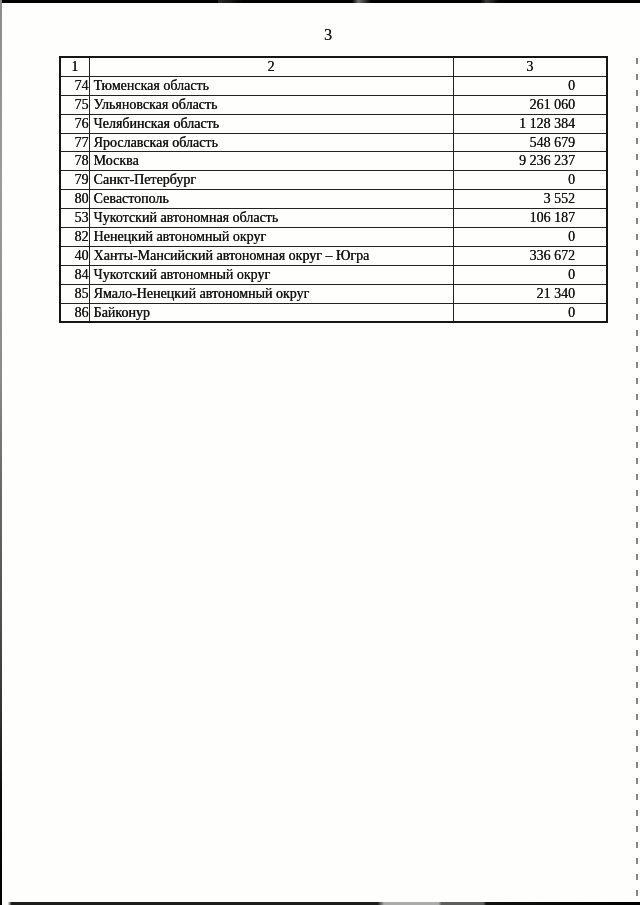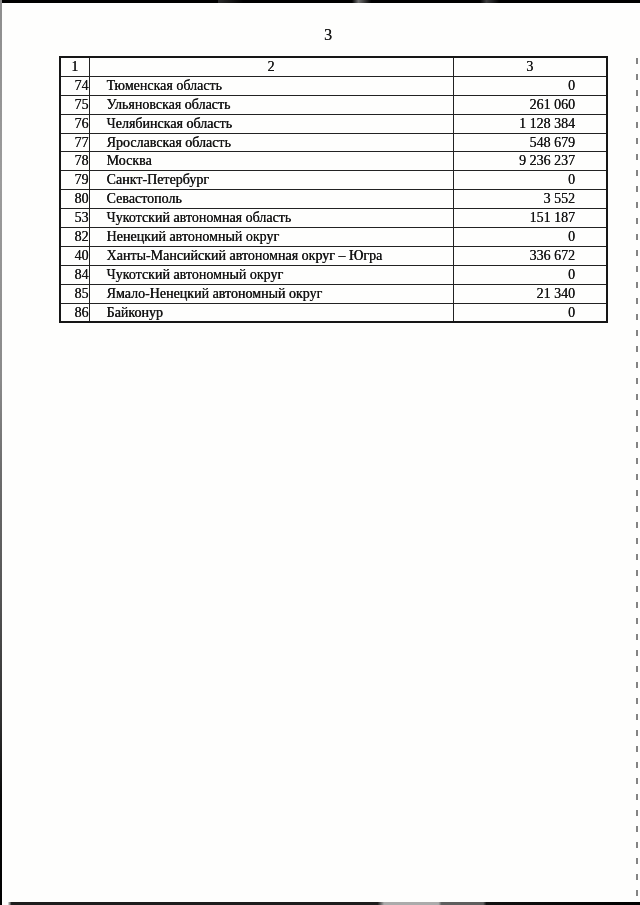--- a/index.html
+++ b/index.html
@@ -88,21 +88,21 @@
     height: 17.9px;
     padding: 0;
     overflow: hidden;
     white-space: nowrap;
     font-weight: normal;
     text-shadow: 0.35px 0 0 currentColor;
     box-shadow: 0 1px 0 rgba(130,130,130,0.22);
   }
   .data-table th { text-align: center; }
   td.col-num   { text-align: right; }
-  td.col-name  { text-align: left; padding-left: 17px; }
+  td.col-name  { text-align: left; padding-left: 4px; }
   td.col-value { text-align: right; padding-right: 31px; }
 </style>
 </head>
 <body>
 
 <div class="page">
   <div class="edge-top"></div>
   <div class="edge-left"></div>
   <div class="edge-bottom"></div>
   <div class="edge-right"></div>
@@ -161,21 +161,21 @@
 
   <tr>
     <td class="col-num">80</td>
     <td class="col-name">Севастополь</td>
     <td class="col-value">3 552</td>
   </tr>
 
   <tr>
     <td class="col-num">53</td>
     <td class="col-name">Чукотский автономная область</td>
-    <td class="col-value">151 187</td>
+    <td class="col-value">106 187</td>
   </tr>
 
   <tr>
     <td class="col-num">82</td>
     <td class="col-name">Ненецкий автономный округ</td>
     <td class="col-value">0</td>
   </tr>
 
   <tr>
     <td class="col-num">40</td>

